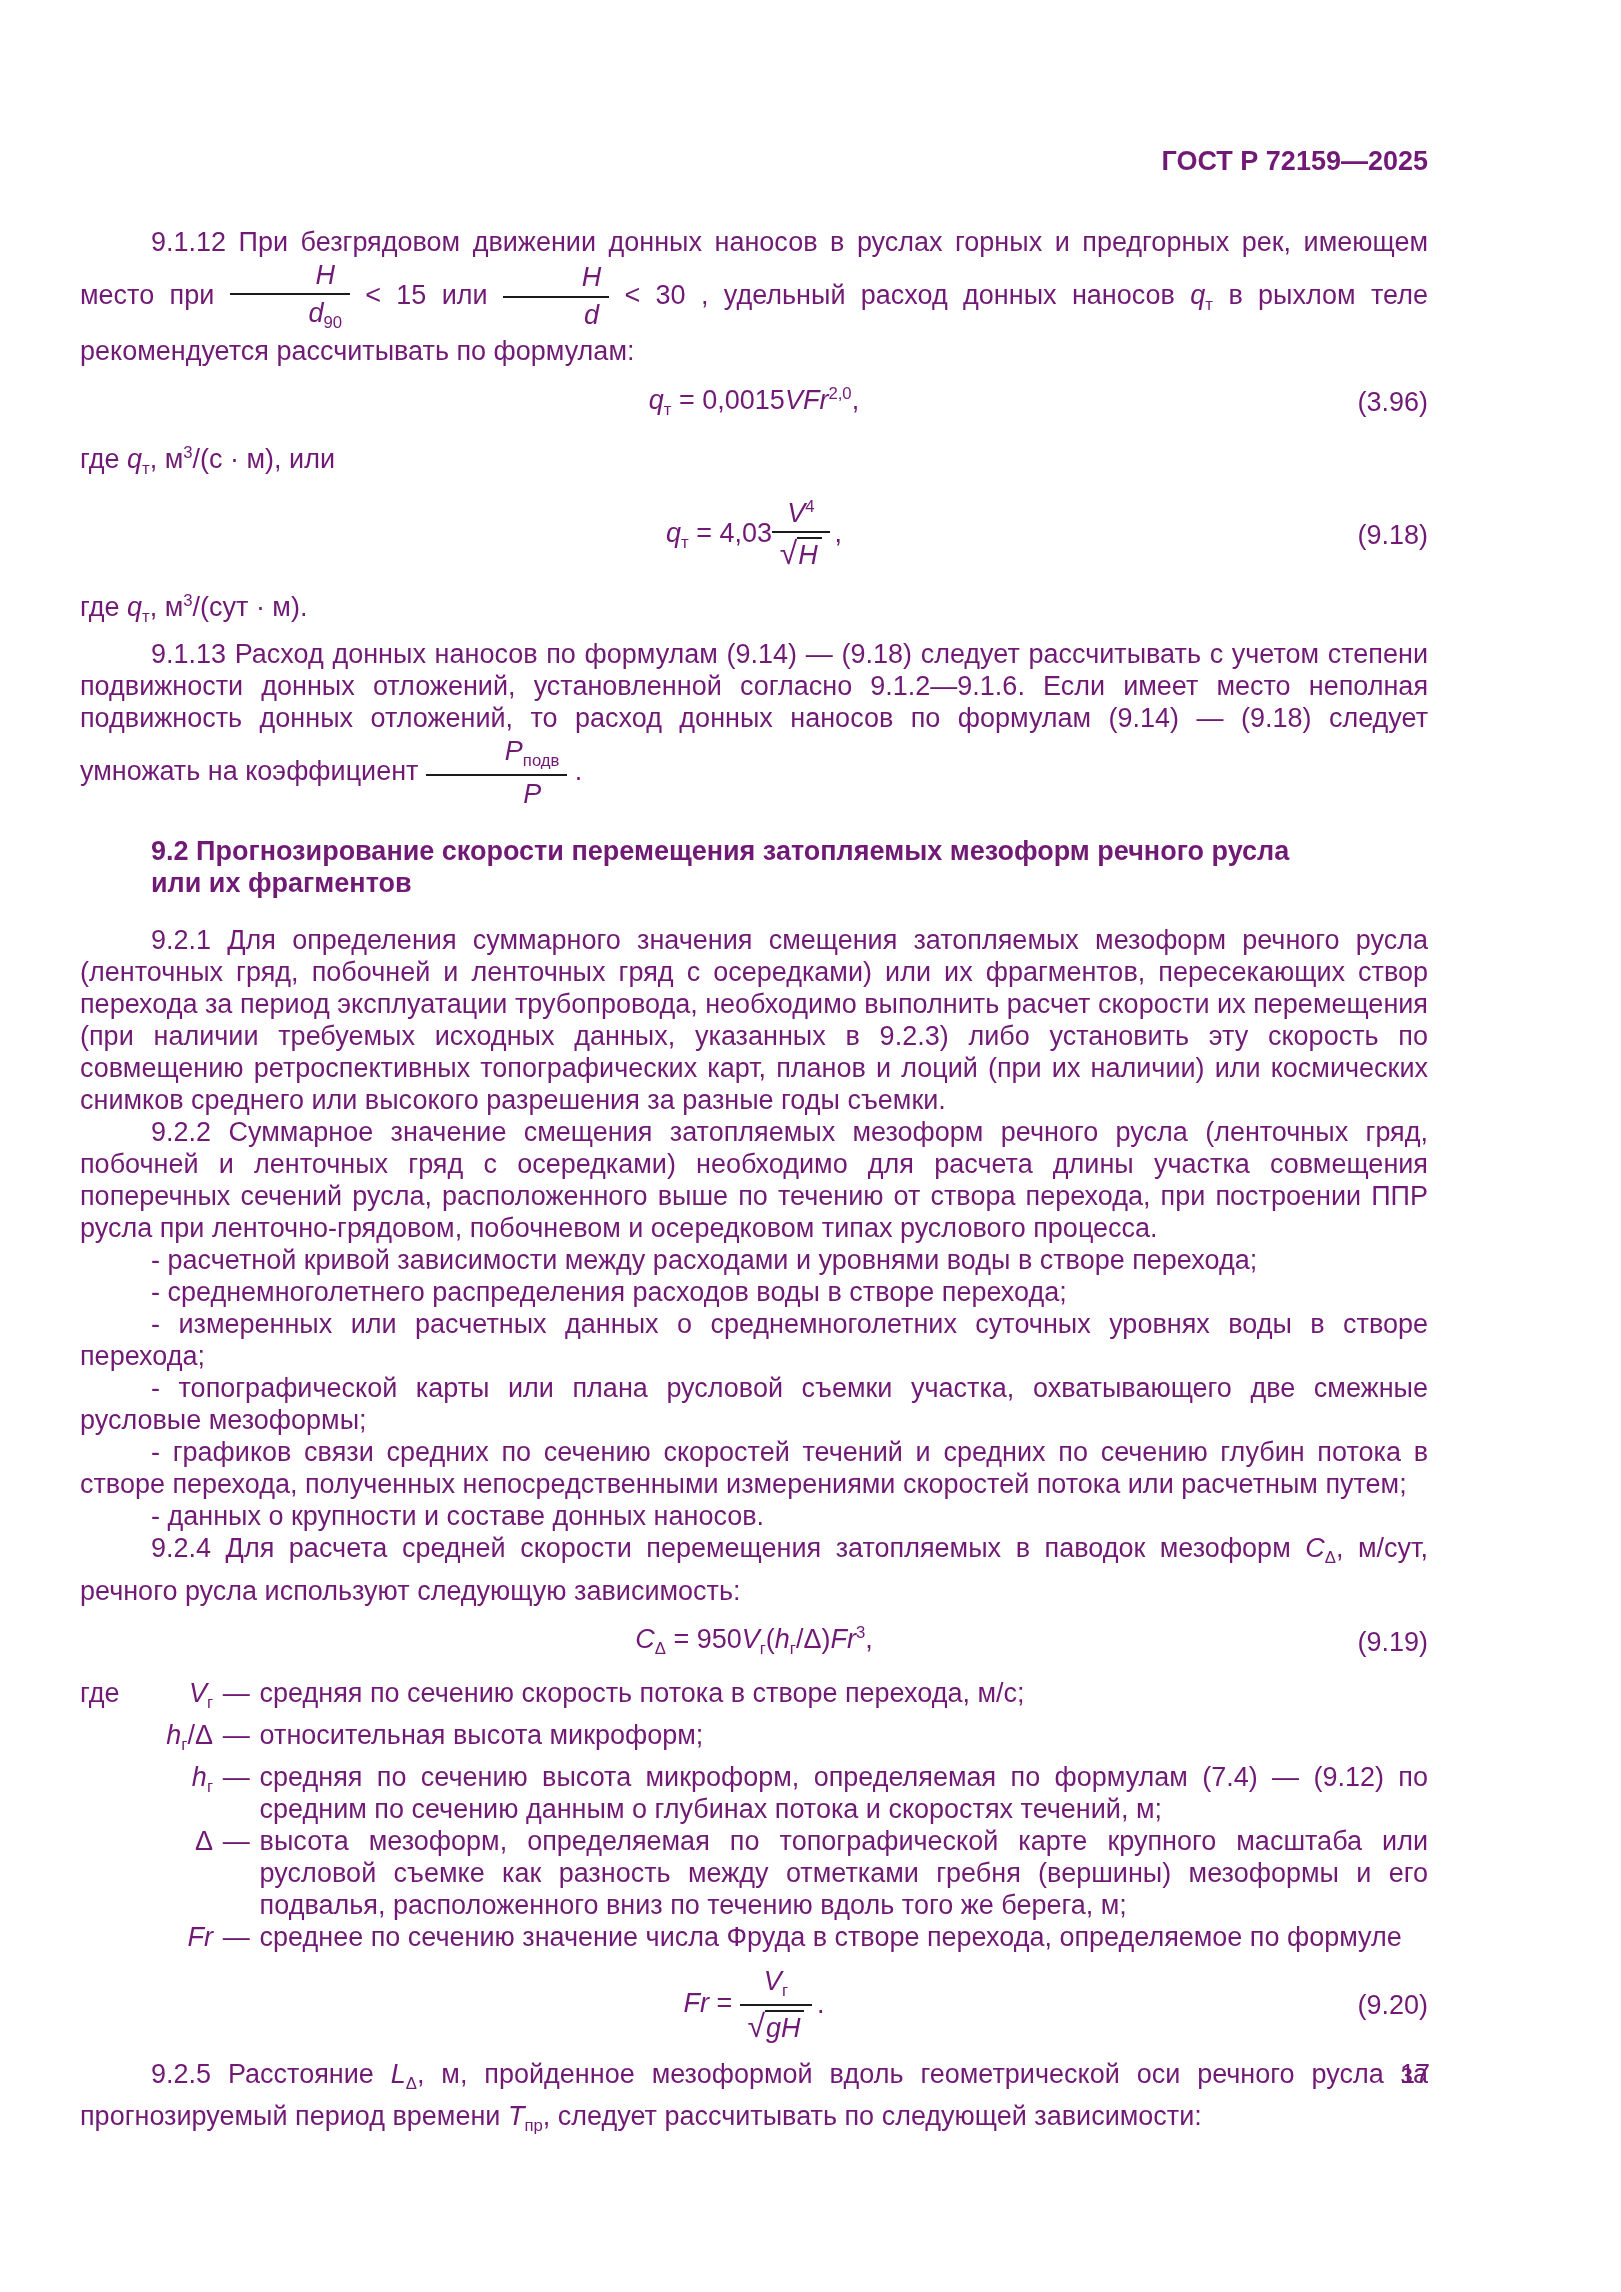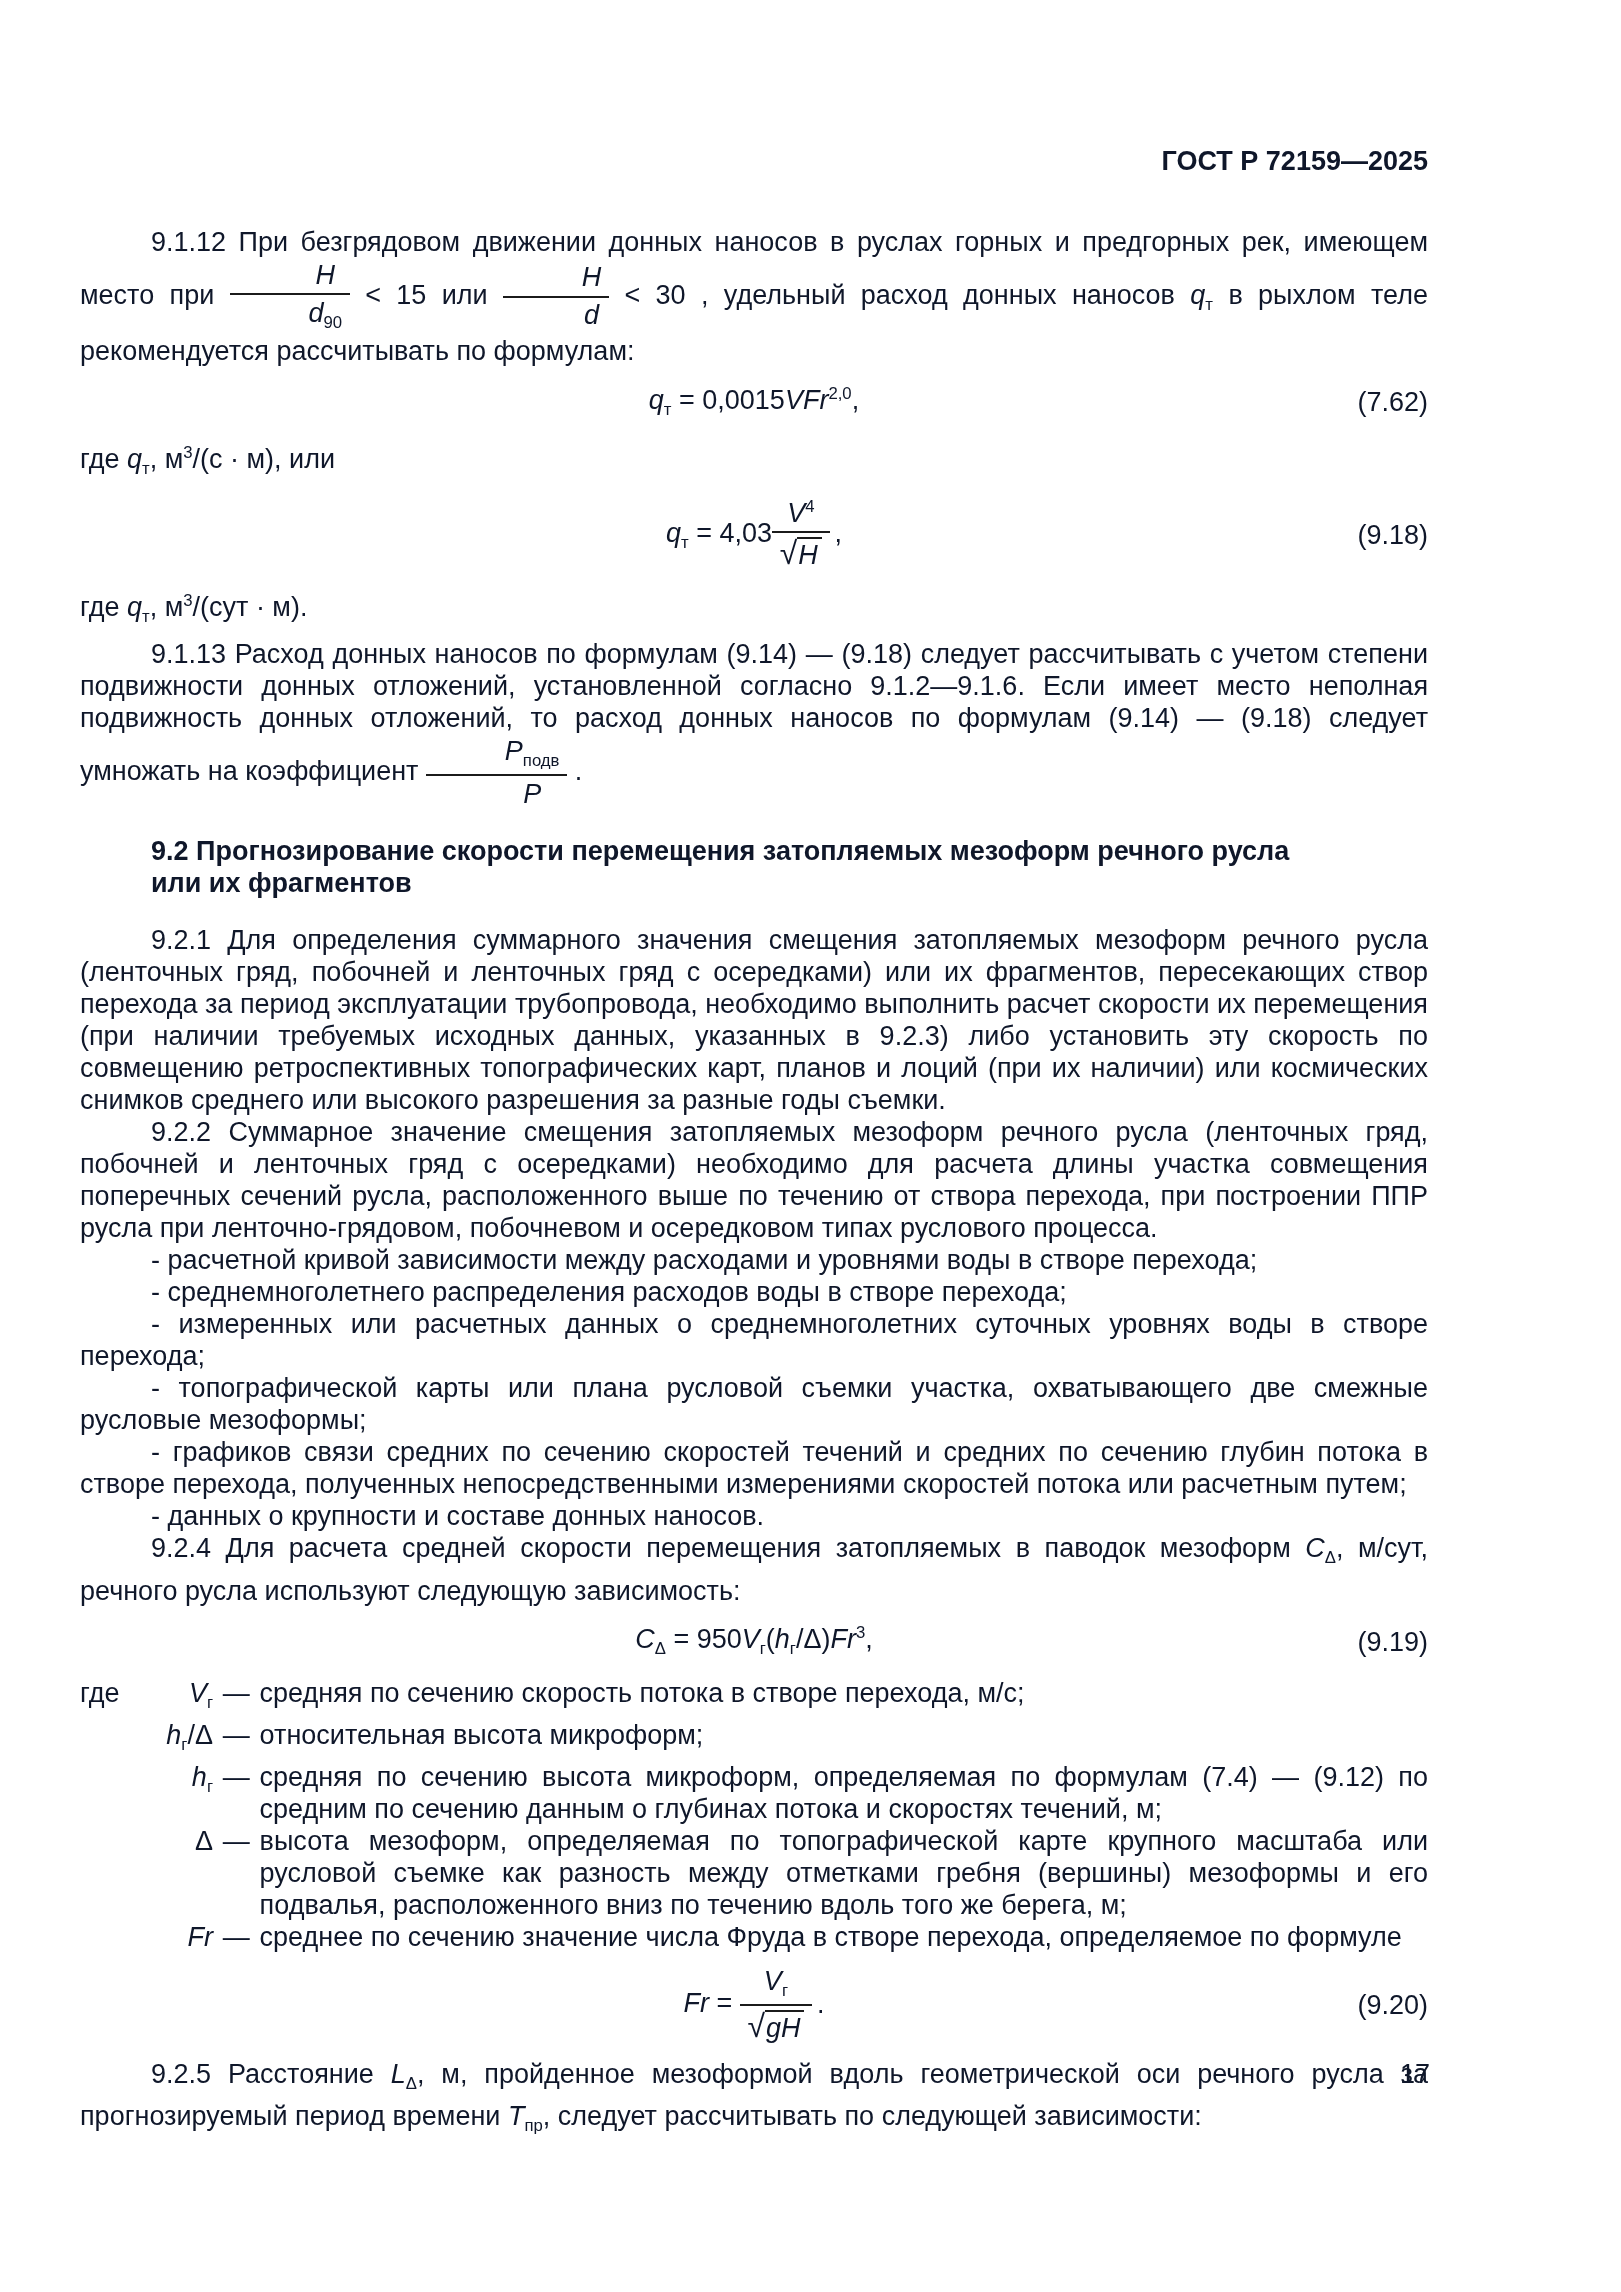--- a/index.html
+++ b/index.html
@@ -1,21 +1,21 @@
 <!DOCTYPE html>
 <html lang="ru"><head>
 <meta charset="utf-8">
 <style>
   html, body { margin:0; padding:0; background:#e8e8e8; }
   .page {
     position:relative;
     width:1621px; height:2293px;
     margin:0 auto;
     background:#ffffff;
-    color:#0f172a;
+    color:#701a75;
     font-family:"Liberation Sans","DejaVu Sans",sans-serif;
     font-size:27px;
     line-height:32px;
     box-sizing:border-box;
     padding:145px 193px 0 80px;
     overflow:hidden;
   }
   .doc-header { text-align:right; font-weight:bold; margin:0 0 49px 0; }
   p { margin:0; }
   .para { text-align:justify; text-indent:71px; }
@@ -52,21 +52,21 @@
   <p class="para"><span>9.1.12 При безгрядовом движении донных наносов в руслах горных и предгорных рек, имеющем место при</span>
     <span class="frac"><span class="fnum"><i>H</i></span><span class="fden"><i>d</i><sub>90</sub></span></span>
     <span>&lt; 15  или</span>
     <span class="frac"><span class="fnum"><i>H</i></span><span class="fden"><i>d</i></span></span>
     <span>&lt; 30 , удельный расход донных наносов</span>
     <i>q</i><sub>т</sub>
     <span>в рыхлом теле рекомендуется рассчитывать по формулам:</span></p>
 
   <div class="eqrow">
     <span class="eq-body"><i>q</i><sub>т</sub><span> = 0,0015</span><i>VFr</i><sup>2,0</sup><span>,</span></span>
-    <span class="eq-label">(7.62)</span>
+    <span class="eq-label">(3.96)</span>
   </div>
 
   <p class="where-line"><span>где</span>
     <i>q</i><sub>т</sub><span>, м</span><sup>3</sup><span>/(с · м), или</span></p>
 
   <div class="eqrow">
     <span class="eq-body"><i>q</i><sub>т</sub><span> = 4,03</span><span class="frac"><span class="fnum"><i>V</i><sup>4</sup></span><span class="fden"><span class="rad">√</span><span class="vin"><i>H</i></span></span></span><span class="tail">,</span></span>
     <span class="eq-label">(9.18)</span>
   </div>
 

